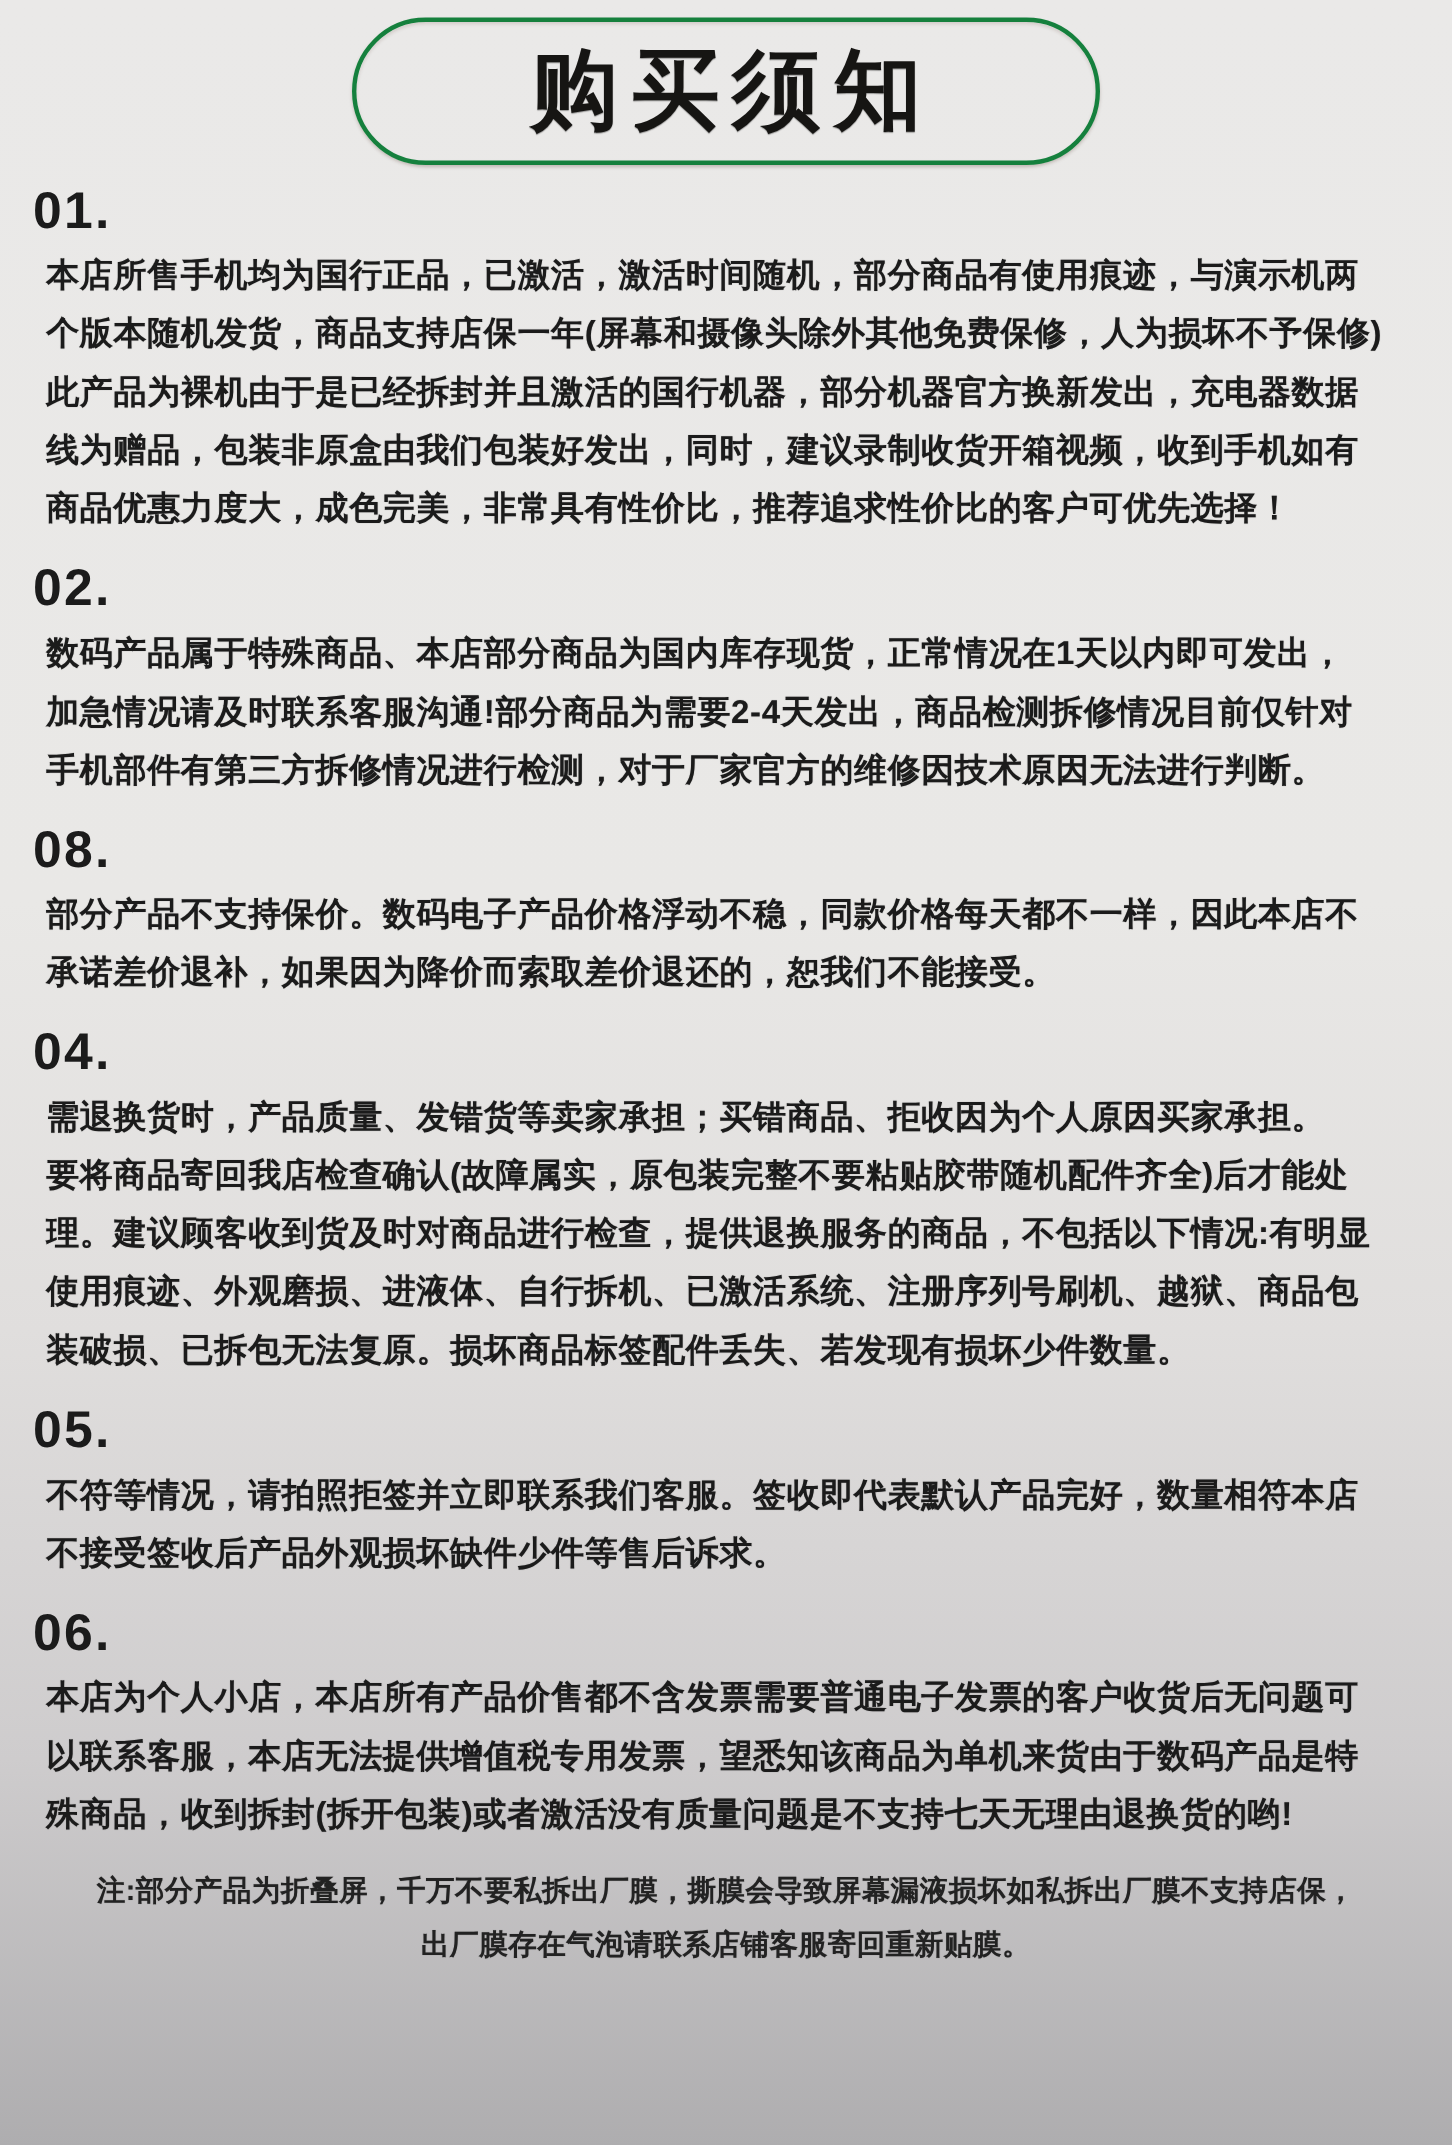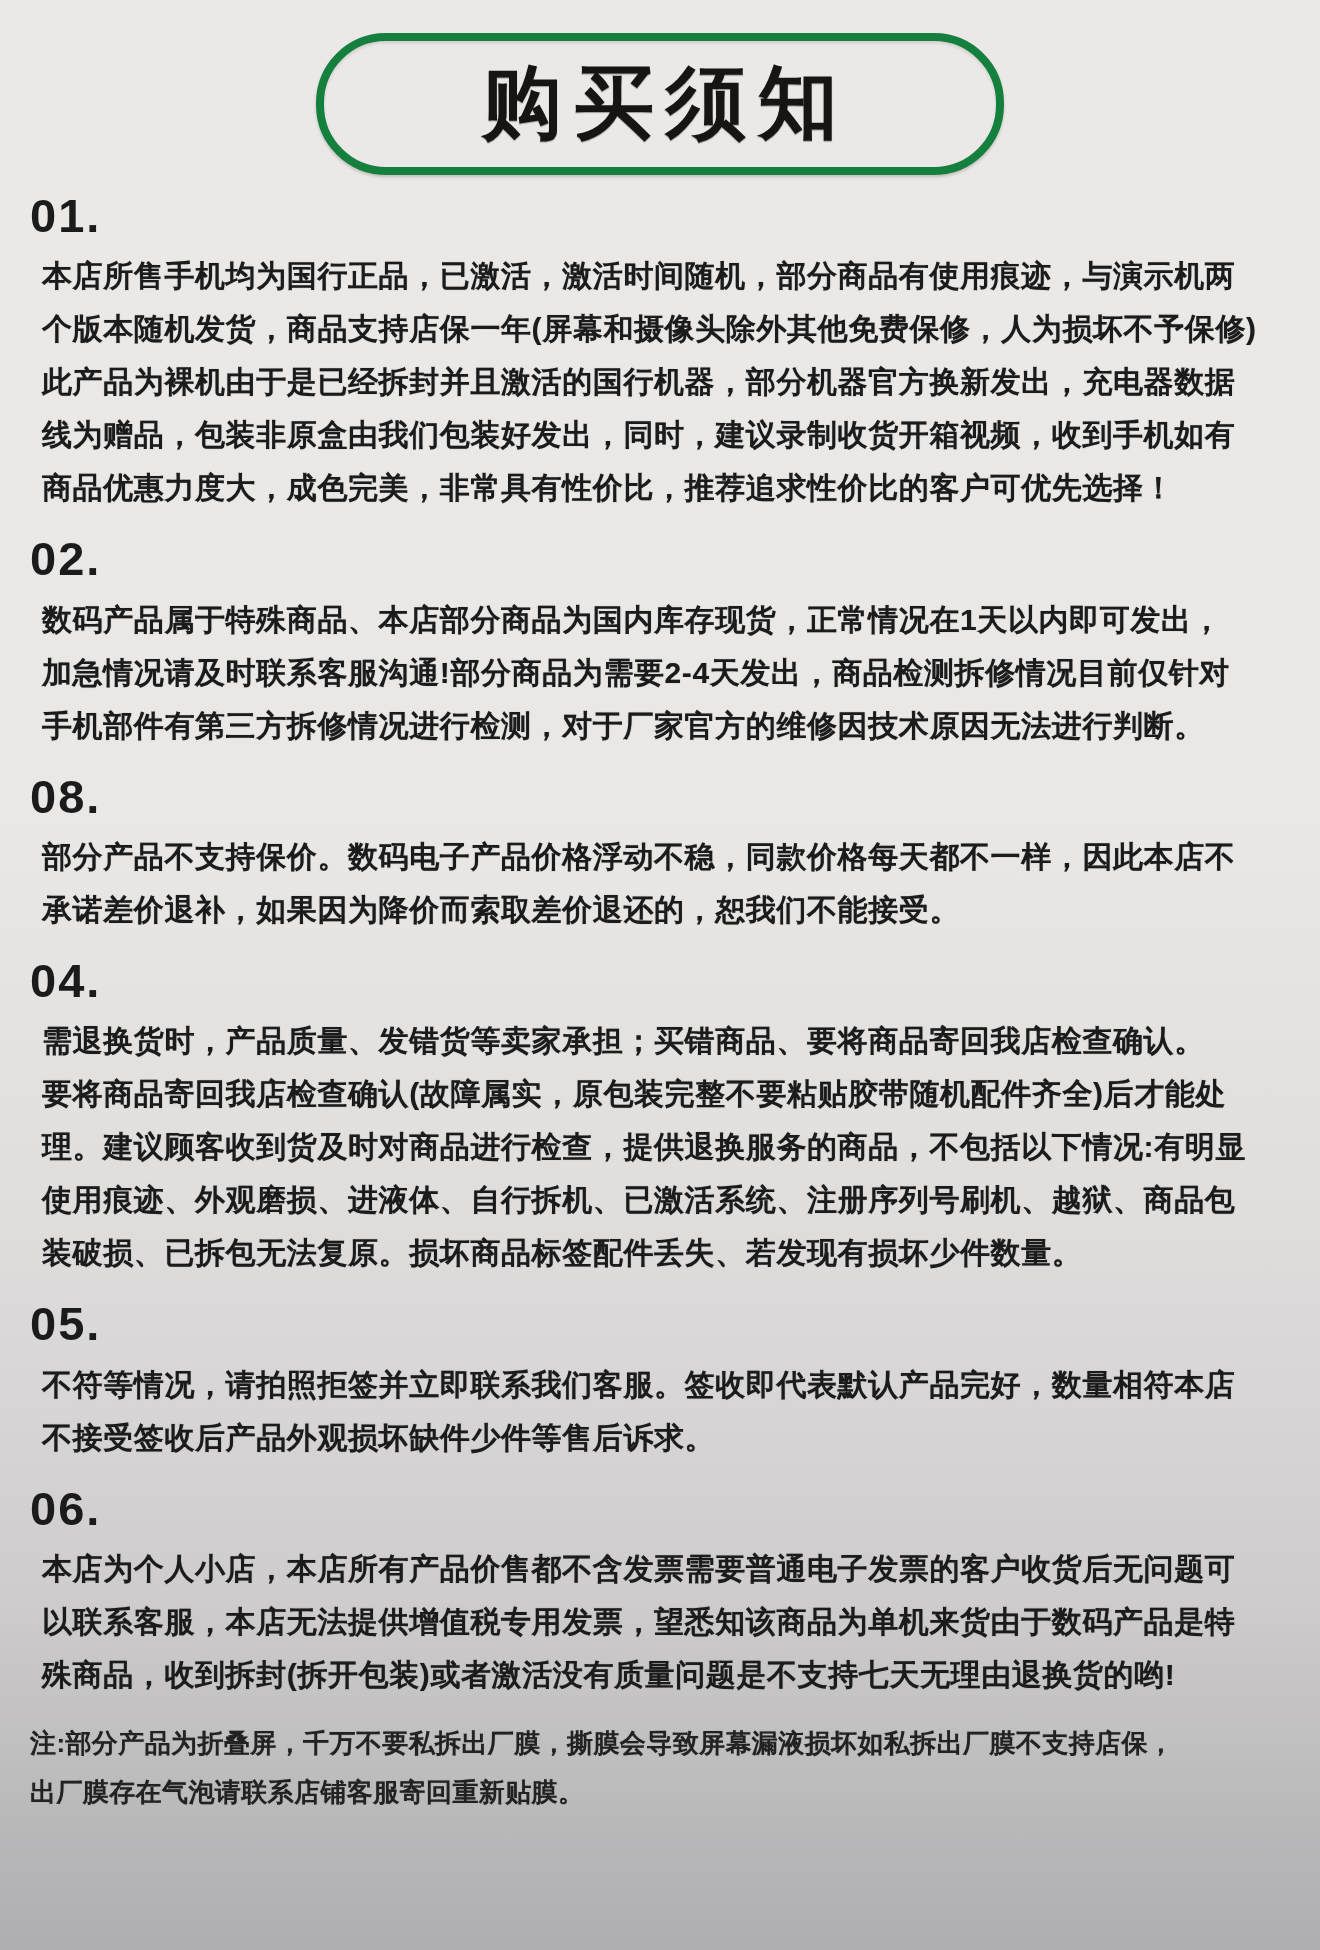--- a/index.html
+++ b/index.html
@@ -16,23 +16,23 @@
       #e0dedd 62%,
       #cecccd 82%,
       #aeadaf 100%);
     font-family: "Liberation Sans", "DejaVu Sans", sans-serif;
     color: #1a1a1a;
     -webkit-font-smoothing: antialiased;
   }
   .badge {
     width: 672px;
     height: 126px;
-    border: 8px solid #15803d;
+    border: 4px solid #15803d;
     border-radius: 70px;
-    margin: 33px auto 0 auto;
+    margin: 16px auto 0 auto;
     display: flex;
     align-items: center;
     justify-content: center;
     box-shadow: 0 2px 3px rgba(80, 50, 35, 0.25), inset 0 2px 3px rgba(80, 50, 35, 0.15);
   }
   .badge-title {
     margin: 0;
     font-size: 80px;
     font-weight: 900;
     letter-spacing: 12px;
@@ -69,20 +69,21 @@
     padding: 18px 30px 0 30px;
   }
   .footnote-line {
     font-size: 26px;
     font-weight: 700;
     line-height: 49px;
     letter-spacing: 0.4px;
     white-space: nowrap;
     color: #222;
     text-shadow: 0 0 1px rgba(20,20,20,0.3);
+    text-align: center;
   }
 </style>
 </head>
 <body>
 
 <div class="page">
 
   <div class="badge">
     <h1 class="badge-title">购买须知</h1>
   </div>
@@ -102,21 +103,21 @@
         <div class="section-line">加急情况请及时联系客服沟通!部分商品为需要2-4天发出，商品检测拆修情况目前仅针对</div>
         <div class="section-line">手机部件有第三方拆修情况进行检测，对于厂家官方的维修因技术原因无法进行判断。</div>
       </section>
       <section class="section">
         <div class="section-number">08.</div>
         <div class="section-line">部分产品不支持保价。数码电子产品价格浮动不稳，同款价格每天都不一样，因此本店不</div>
         <div class="section-line">承诺差价退补，如果因为降价而索取差价退还的，恕我们不能接受。</div>
       </section>
       <section class="section">
         <div class="section-number">04.</div>
-        <div class="section-line">需退换货时，产品质量、发错货等卖家承担；买错商品、要将商品寄回我店检查确认。</div>
+        <div class="section-line">需退换货时，产品质量、发错货等卖家承担；买错商品、拒收因为个人原因买家承担。</div>
         <div class="section-line">要将商品寄回我店检查确认(故障属实，原包装完整不要粘贴胶带随机配件齐全)后才能处</div>
         <div class="section-line">理。建议顾客收到货及时对商品进行检查，提供退换服务的商品，不包括以下情况:有明显</div>
         <div class="section-line">使用痕迹、外观磨损、进液体、自行拆机、已激活系统、注册序列号刷机、越狱、商品包</div>
         <div class="section-line">装破损、已拆包无法复原。损坏商品标签配件丢失、若发现有损坏少件数量。</div>
       </section>
       <section class="section">
         <div class="section-number">05.</div>
         <div class="section-line">不符等情况，请拍照拒签并立即联系我们客服。签收即代表默认产品完好，数量相符本店</div>
         <div class="section-line">不接受签收后产品外观损坏缺件少件等售后诉求。</div>
       </section>

